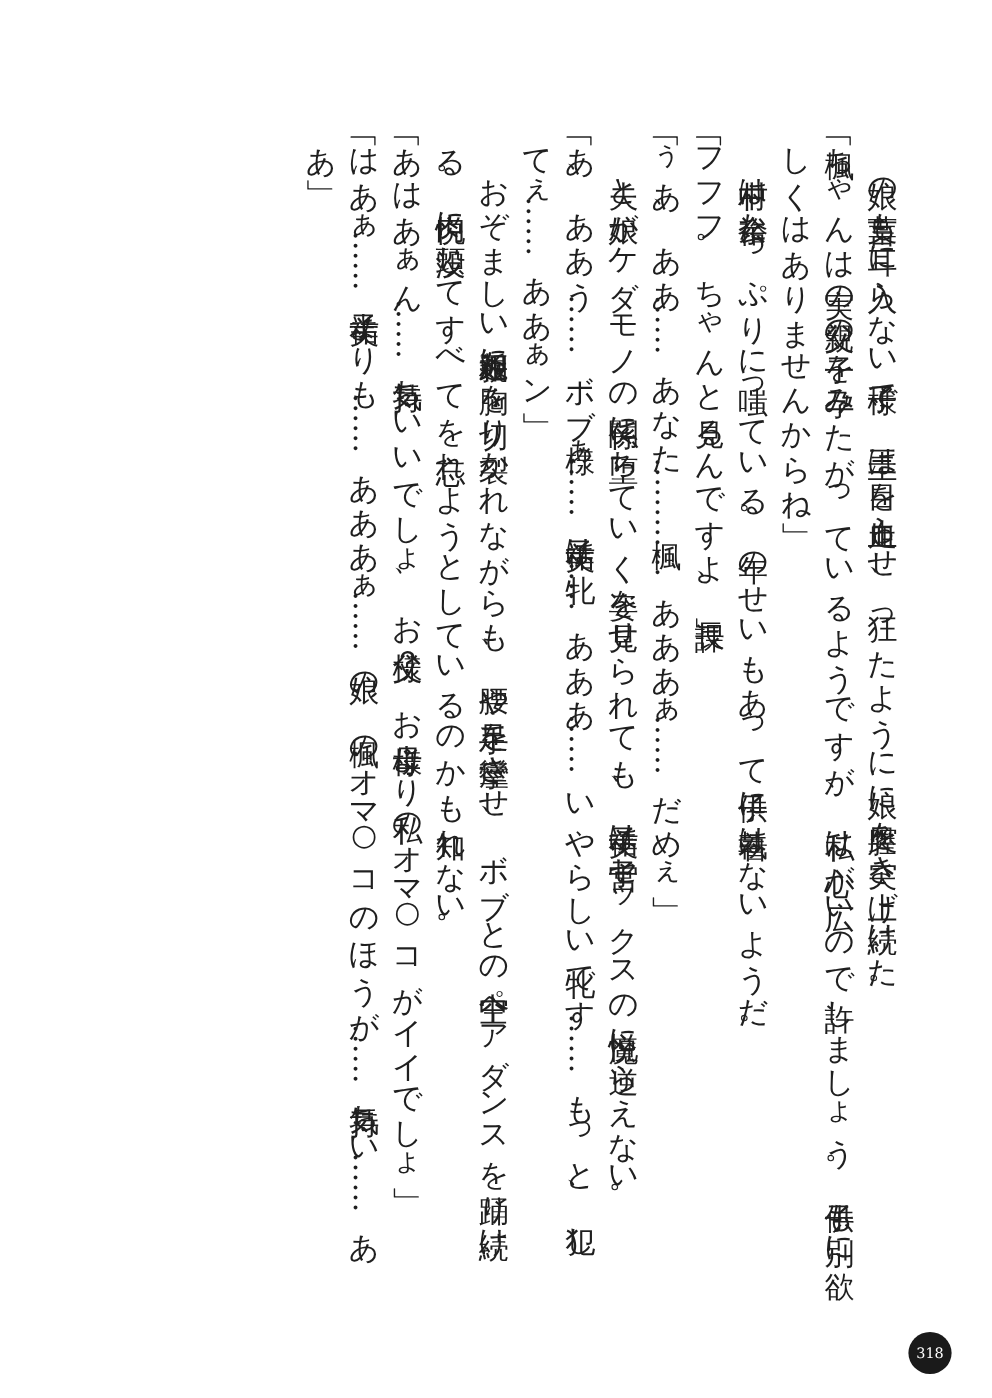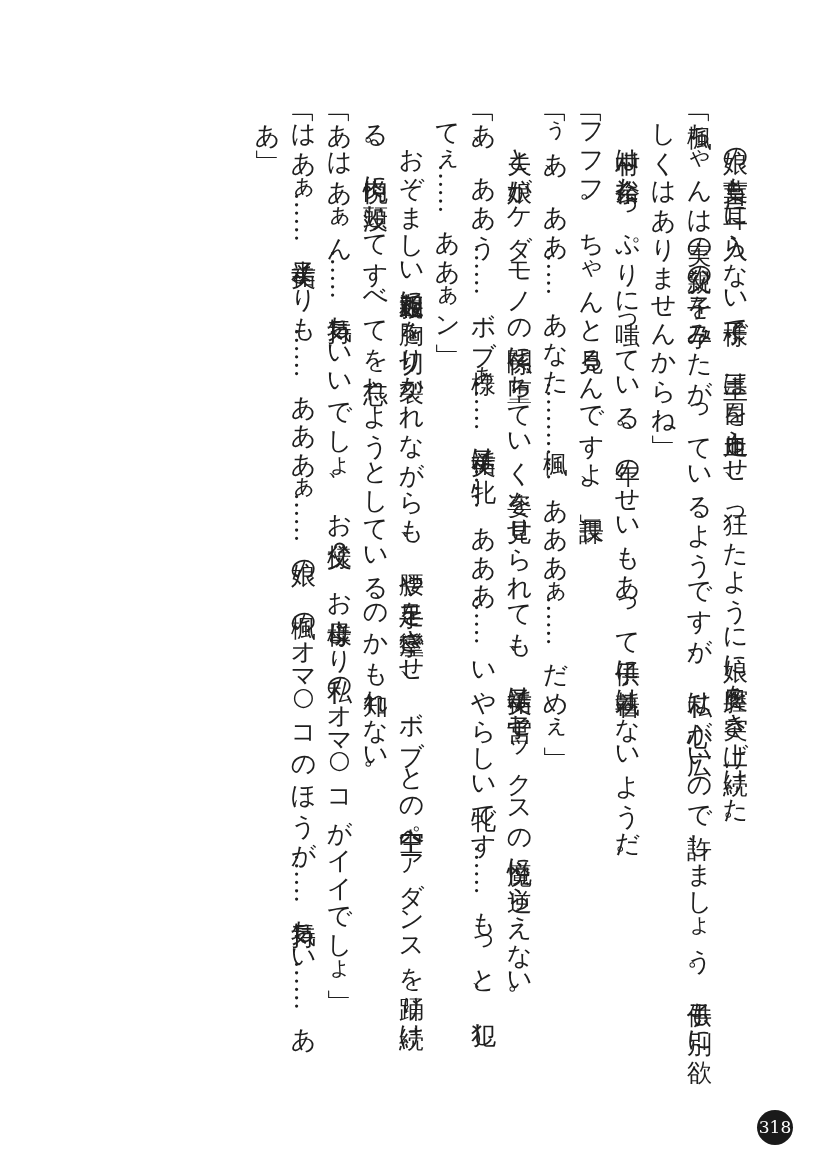--- a/index.html
+++ b/index.html
@@ -45,21 +45,21 @@
     height: 35px;
     border-radius: 50%;
     background: var(--badge_bg);
     display: flex;
     align-items: center;
     justify-content: center;
   }
   .page-badge .page-num {
     color: var(--badge_text);
     font-family: "DejaVu Serif", "Liberation Serif", serif;
-    font-size: 17px;
+    font-size: 12px;
     line-height: 1;
   }
 </style>
 </head>
 <body>
 
 <div class="page">
 
   <div class="text-area">
       <p>　娘の言葉も耳に入らない様子で、圭三は目を血走らせ、狂ったように娘に膣奥を突き上げ続けた。</p>

